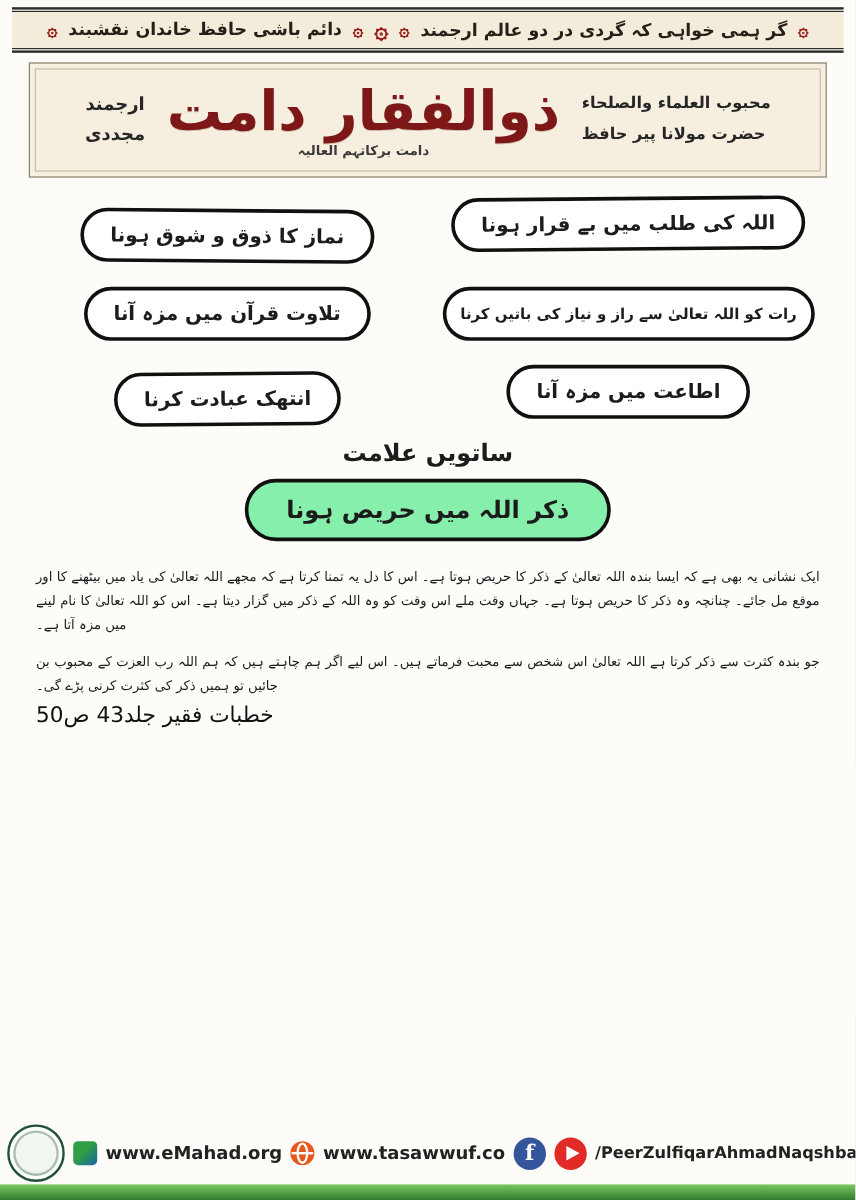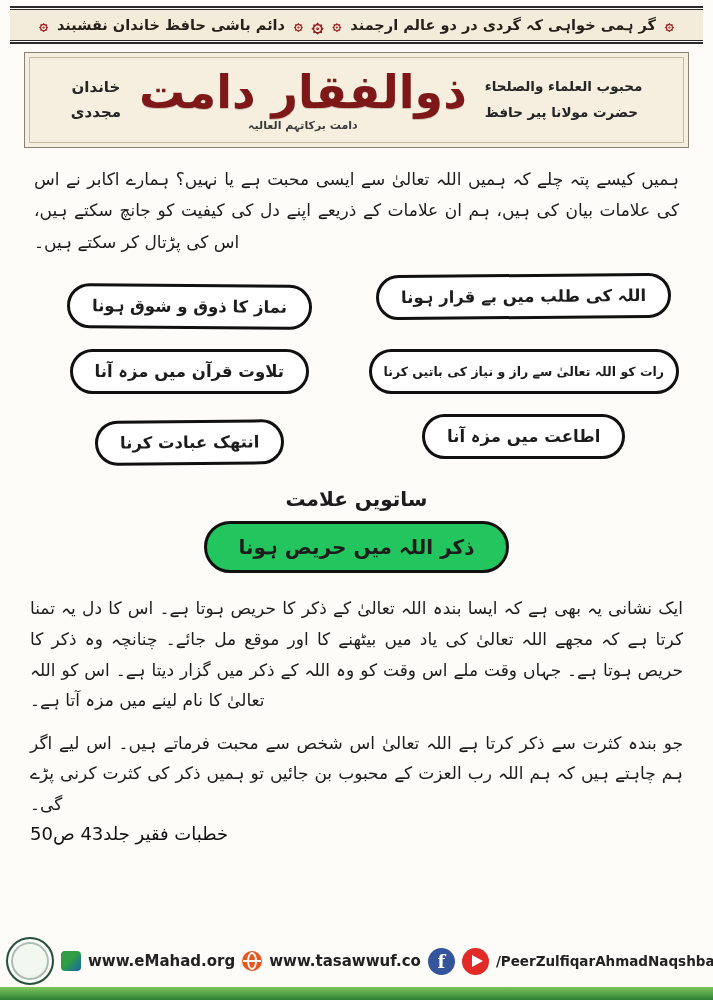--- a/index.html
+++ b/index.html
@@ -29,44 +29,44 @@
   }
   .honorifics { text-align:left; font-weight:700; font-size:13.5px; line-height:1.9; color:#262626; }
   .name-col { text-align:center; }
   .big-name { font-size:46px; font-weight:700; color:#7e1717; line-height:1.05; letter-spacing:-1px; text-shadow:0 1px 0 #3a0c0c33; }
   .blessing { font-size:11px; font-weight:700; margin-top:3px; color:#3a3a3a; }
   .order-col { text-align:center; font-weight:700; font-size:15px; line-height:1.7; color:#262626; }
 
   
   .rtl-just { direction:rtl; text-align:justify; text-align-last:left; }
   .intro { margin:16px 34px 0; font-size:17px; line-height:1.85; }
-  .body-para { margin:20px 30px 0; font-size:17px; line-height:1.8; }
+  .body-para { margin:20px 30px 0; font-size:11px; line-height:1.8; }
   .body-para.second { margin-top:12px; }
   .citation { margin:4px 30px 0; direction:rtl; text-align:left; font-size:18px; color:#111; }
 
   
   .signs-grid {
     margin:22px 34px 0; direction:rtl;
     display:grid; grid-template-columns:1fr 1fr; column-gap:14px; row-gap:24px;
     justify-items:center; align-items:center;gap:24px;
   }
   .sign-oval {
     display:inline-block; border:3px solid #101010; border-radius:60px; background:#fff;
     padding:10px 22px; font-weight:700; font-size:16.5px; white-space:nowrap; direction:rtl;
   }
   .sign-oval.small { font-size:12.5px; padding:12px 12px; }
   .signs-grid > :nth-child(1) { transform:translateY(-6px) rotate(-0.5deg); }
   .signs-grid > :nth-child(2) { transform:translateY(4px) rotate(0.5deg); }
   .signs-grid > :nth-child(5) { transform:translateY(-4px); }
   .signs-grid > :nth-child(6) { transform:translateY(2px) rotate(-0.5deg); }
 
-  .seventh-heading { margin-top:24px; text-align:center; font-size:20px; font-weight:700; direction:rtl; }
+  .seventh-heading { margin-top:12px; text-align:center; font-size:20px; font-weight:700; direction:rtl; }
   .seventh-wrap { margin-top:10px; text-align:center; }
   .seventh-oval {
-    display:inline-block; border:3.5px solid #101010; border-radius:60px; background:#22c55e;
+    display:inline-block; border:3.5px solid #101010; border-radius:60px; background:#86efac;
     padding:11px 32px; font-size:20px; font-weight:700; direction:rtl;
   }
 
   
   .footer { position:absolute; left:0; right:0; bottom:13px; height:52px; display:flex; align-items:center; gap:7px; padding:0 6px; }
   .seal {
     width:48px; height:48px; border-radius:50%; flex:0 0 auto;
     border:2px solid #24513b;
     background:radial-gradient(circle at 50% 40%, #f2f7ef 52%, #cfe3d2);
     box-shadow:inset 0 0 0 3px #ffffff, inset 0 0 0 5px #24513b55;
@@ -105,27 +105,26 @@
     <div class="title-inner">
       <div class="honorifics">
         <div>محبوب العلماء والصلحاء</div>
         <div>حضرت مولانا پیر حافظ</div>
       </div>
       <div class="name-col">
         <div class="big-name">ذوالفقار دامت</div>
         <div class="blessing">دامت برکاتہم العالیہ</div>
       </div>
       <div class="order-col">
-        <div>خاندان</div>
+        <div>ارجمند</div>
         <div>مجددی</div>
       </div>
     </div>
   </div>
 
-  <p class="intro rtl-just">ہمیں کیسے پتہ چلے کہ ہمیں اللہ تعالیٰ سے ایسی محبت ہے یا نہیں؟ ہمارے اکابر نے اس کی علامات بیان کی ہیں، ہم ان علامات کے ذریعے اپنے دل کی کیفیت کو جانچ سکتے ہیں، اس کی پڑتال کر سکتے ہیں۔</p>
 
   <div class="signs-grid">
     <span class="sign-oval">اللہ کی طلب میں بے قرار ہونا</span>
     <span class="sign-oval">نماز کا ذوق و شوق ہونا</span>
     <span class="sign-oval small">رات کو اللہ تعالیٰ سے راز و نیاز کی باتیں کرنا</span>
     <span class="sign-oval">تلاوت قرآن میں مزہ آنا</span>
     <span class="sign-oval">اطاعت میں مزہ آنا</span>
     <span class="sign-oval">انتھک عبادت کرنا</span>
   </div>
 

